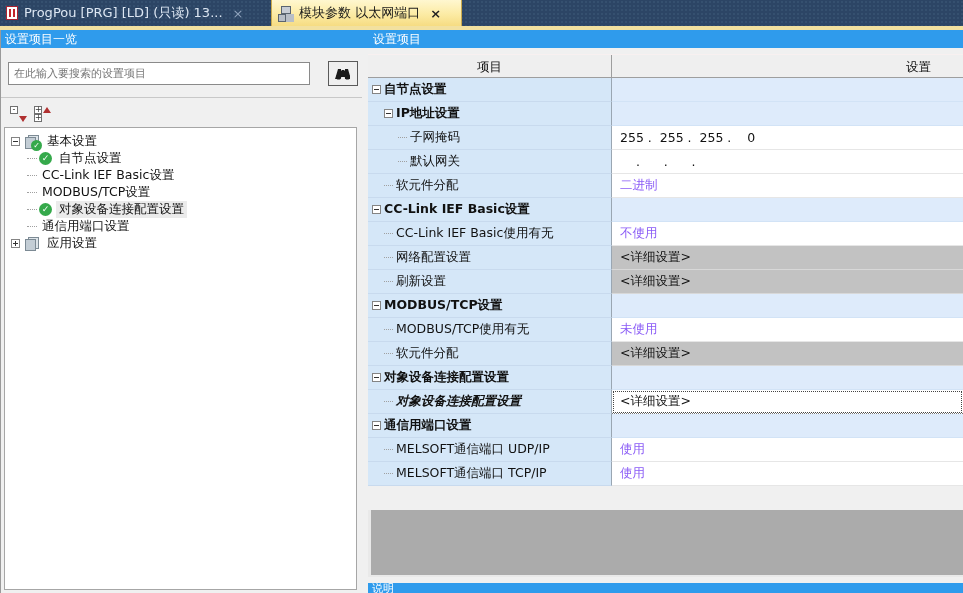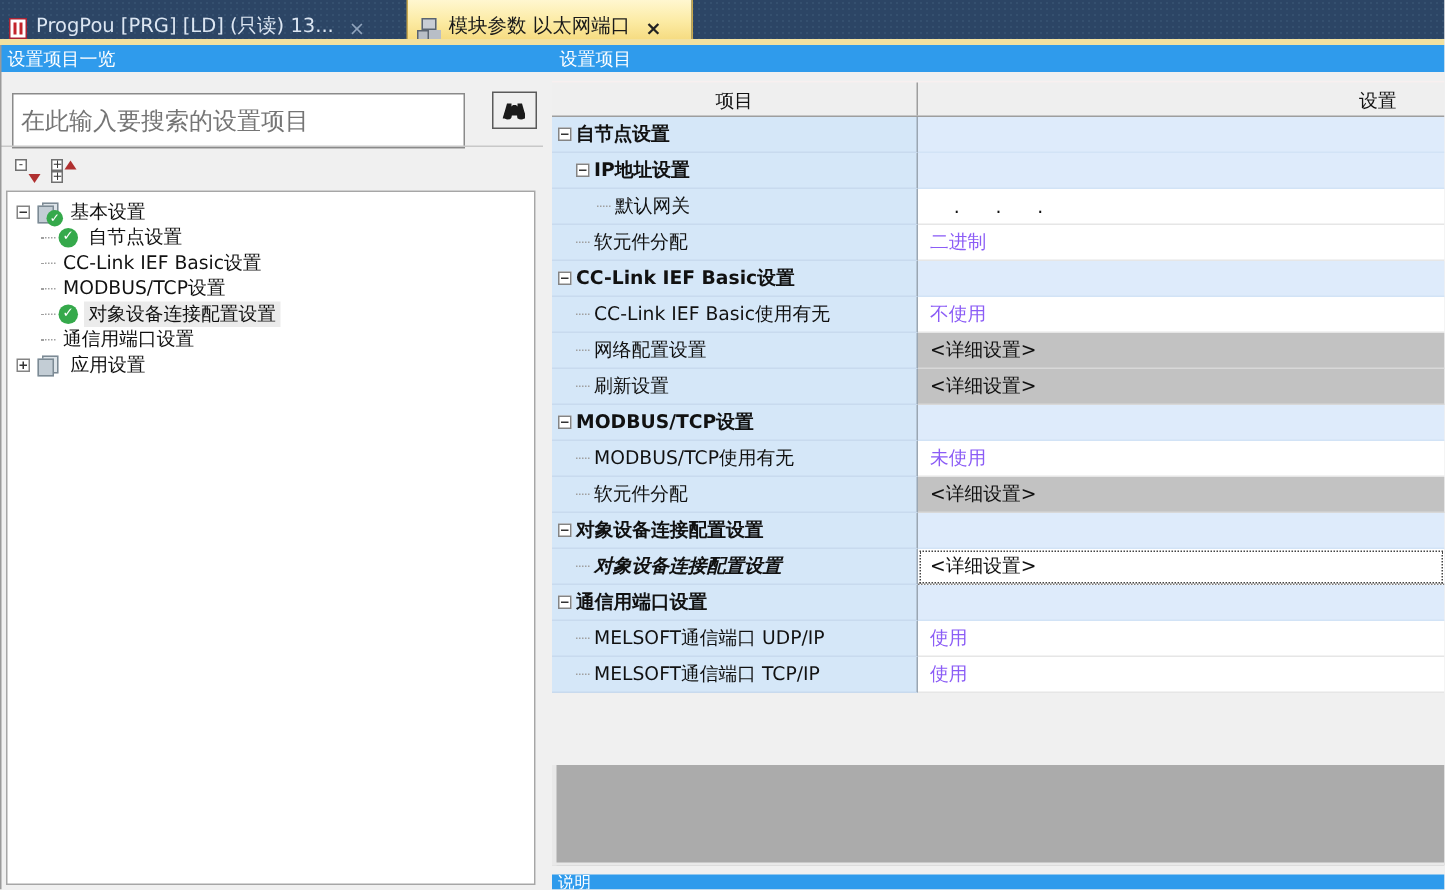--- a/index.html
+++ b/index.html
@@ -5,21 +5,21 @@
   * { margin:0; padding:0; box-sizing:border-box; }
   html,body { width:963px; height:593px; overflow:hidden; }
   body { font-family:"DejaVu Sans","Liberation Sans",sans-serif; background:#F0F0F0; position:relative; }
   #app { position:absolute; left:0; top:0; width:963px; height:593px; background:#F0F0F0; }
   .edge-line { position:absolute; left:0; top:30px; width:1px; height:563px; background:#9A9A9A; }
 
   
   .tabbar { position:absolute; left:0; top:0; width:963px; height:26px; background:#2C4565;
             background-image:radial-gradient(#35506f 1px, transparent 1px); background-size:4px 4px; }
   .tabstrip { position:absolute; left:0; top:26px; width:963px; height:4px; background:#F2E1A0; }
-  .tab { position:absolute; top:0; height:26px; display:flex; align-items:flex-end; font-size:13px; cursor:default; }
+  .tab { position:absolute; top:0; height:26px; display:flex; align-items:center; font-size:13px; cursor:default; }
   .tab-inactive { left:0; width:268px; color:#DCE6F2; padding-left:6px; }
   .tab-active { left:271px; width:191px; color:#1A1A1A;
       background:linear-gradient(180deg,#FFF7D0 0%,#FCEBA4 55%,#F6DC82 100%);
       border-left:1px solid #C9A94E; border-right:1px solid #C9A94E; padding-left:6px; }
   .tab-label { margin:0 6px; white-space:nowrap; overflow:hidden; }
   .tab-close { font-size:13px; line-height:13px; padding:0 4px; }
   .tab-inactive .tab-close { color:#8FA3BC; }
   .tab-active .tab-close { color:#222; font-weight:bold; }
 
   
@@ -32,22 +32,22 @@
                          box-shadow:8px 0 0 #B8BEC6, 8px 0 0 0 #B8BEC6; }
   .icon-module .pin { position:absolute; left:9px; top:8px; width:6px; height:6px; background:#B8BEC6; border:1px solid #5A6470; }
 
   
   .panel-header { position:absolute; height:18px; background:#2F9BEC; color:#FFFFFF; font-size:12px;
                   line-height:18px; padding-left:5px; top:30px; }
   .panel-header.left { left:0; width:370px; }
   .panel-header.right { left:368px; width:595px; }
 
   
-  .search-input { position:absolute; left:8px; top:62px; width:302px; height:37px; border:1px solid #8A8A8A;
-                  font-size:16px; padding:0 5px; color:#666; font-family:inherit; background:#fff; }
+  .search-input { position:absolute; left:8px; top:62px; width:302px; height:23px; border:1px solid #8A8A8A;
+                  font-size:11px; padding:0 5px; color:#666; font-family:inherit; background:#fff; }
   .search-btn { position:absolute; left:328px; top:61px; width:30px; height:25px; background:#EFEFEF;
                 border:1px solid #5A5A5A; display:flex; align-items:center; justify-content:center; }
   .tree-toolbar { position:absolute; left:0px; top:97px; width:362px; height:30px; border-top:1px solid #C8C8C8; }
   .mini-icon { position:absolute; top:8px; width:17px; height:16px; }
   .mini-icon .bx { position:absolute; width:8px; height:8px; border:1px solid #707070; background:#fff;
                    font-size:8px; line-height:6px; text-align:center; color:#333; }
   .mini-icon .tri-down { position:absolute; right:0; bottom:0; width:0; height:0;
                    border-left:4px solid transparent; border-right:4px solid transparent; border-top:6px solid #B03030; }
   .mini-icon .tri-up { position:absolute; right:0; top:1px; width:0; height:0;
                    border-left:4px solid transparent; border-right:4px solid transparent; border-bottom:6px solid #B03030; }
@@ -199,20 +199,27 @@
     <div class="row group">
       <div class="cell-label">
           <span class="exp ml1"></span>
           <span>IP地址设置</span>
         </div>
       <div class="cell-value"><span></span></div>
     </div>
     <div class="row">
       <div class="cell-label">
           <span class="conn cml2"></span>
+          <span>子网掩码</span>
+        </div>
+      <div class="cell-value"><span>255 .  255 .  255 .    0</span></div>
+    </div>
+    <div class="row">
+      <div class="cell-label">
+          <span class="conn cml2"></span>
           <span>默认网关</span>
         </div>
       <div class="cell-value"><span>    .      .      .</span></div>
     </div>
     <div class="row">
       <div class="cell-label">
           <span class="conn cml1"></span>
           <span>软元件分配</span>
         </div>
       <div class="cell-value"><span class="blueval">二进制</span></div>

